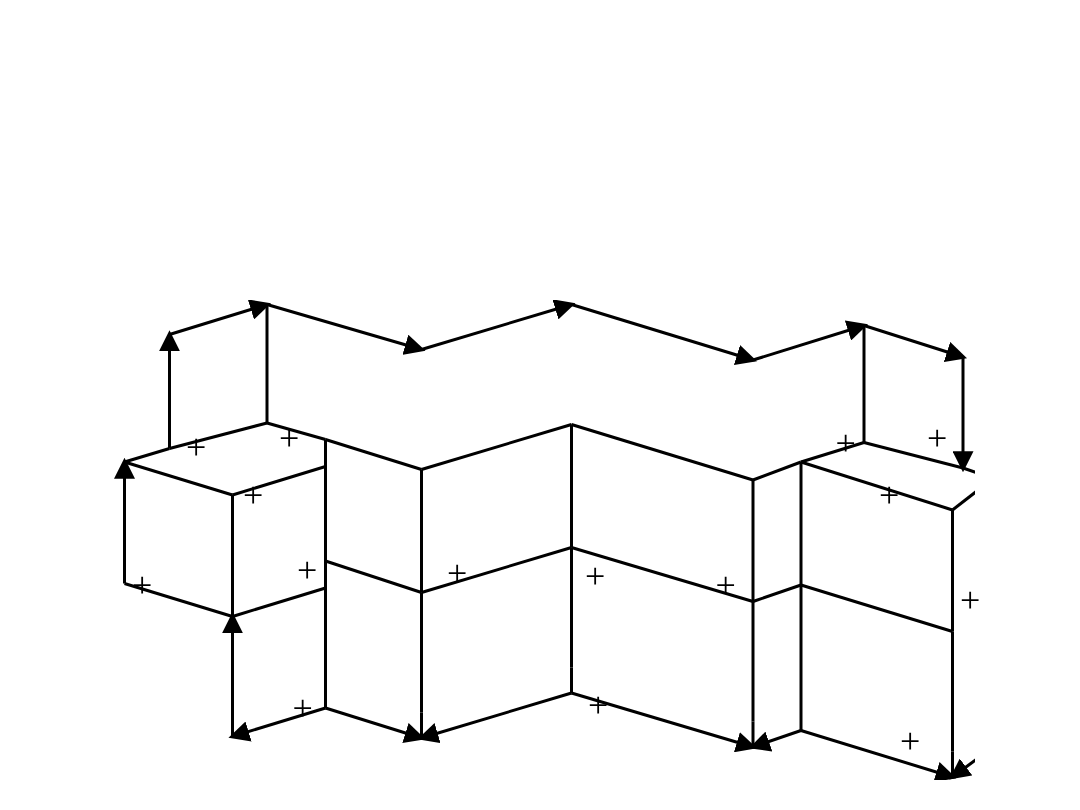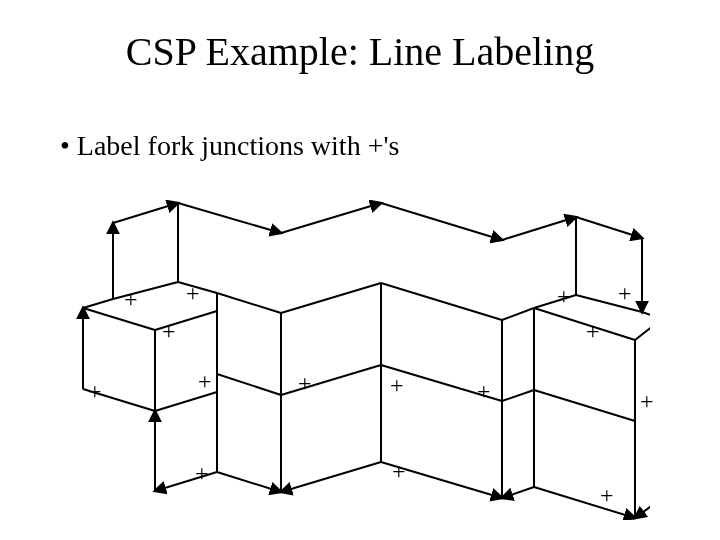--- a/index.html
+++ b/index.html
@@ -45,22 +45,20 @@
     position: absolute;
     font-size: 24px;
     font-family: "Times New Roman", Times, serif;
     user-select: none;
   }
 </style>
 </head>
 <body>
 
 <div class="slide">
-  <div class="title">CSP Example: Line Labeling</div>
-  <div class="bullet">Label fork junctions with +'s</div>
   <div class="diagram">
     <svg id="diag-svg" width="580" height="320" viewBox="0 0 580 320" xmlns="http://www.w3.org/2000/svg">
       <defs>
         <marker id="arrow-end" viewBox="0 0 10 10" refX="8" refY="5" markerWidth="7" markerHeight="7" orient="auto-start-reverse">
           <path d="M 0 0 L 10 5 L 0 10 z" fill="#000"></path>
         </marker>
         <marker id="arrow-start" viewBox="0 0 10 10" refX="2" refY="5" markerWidth="7" markerHeight="7" orient="auto">
           <path d="M 10 0 L 0 5 L 10 10 z" fill="#000"></path>
         </marker>
       </defs>

